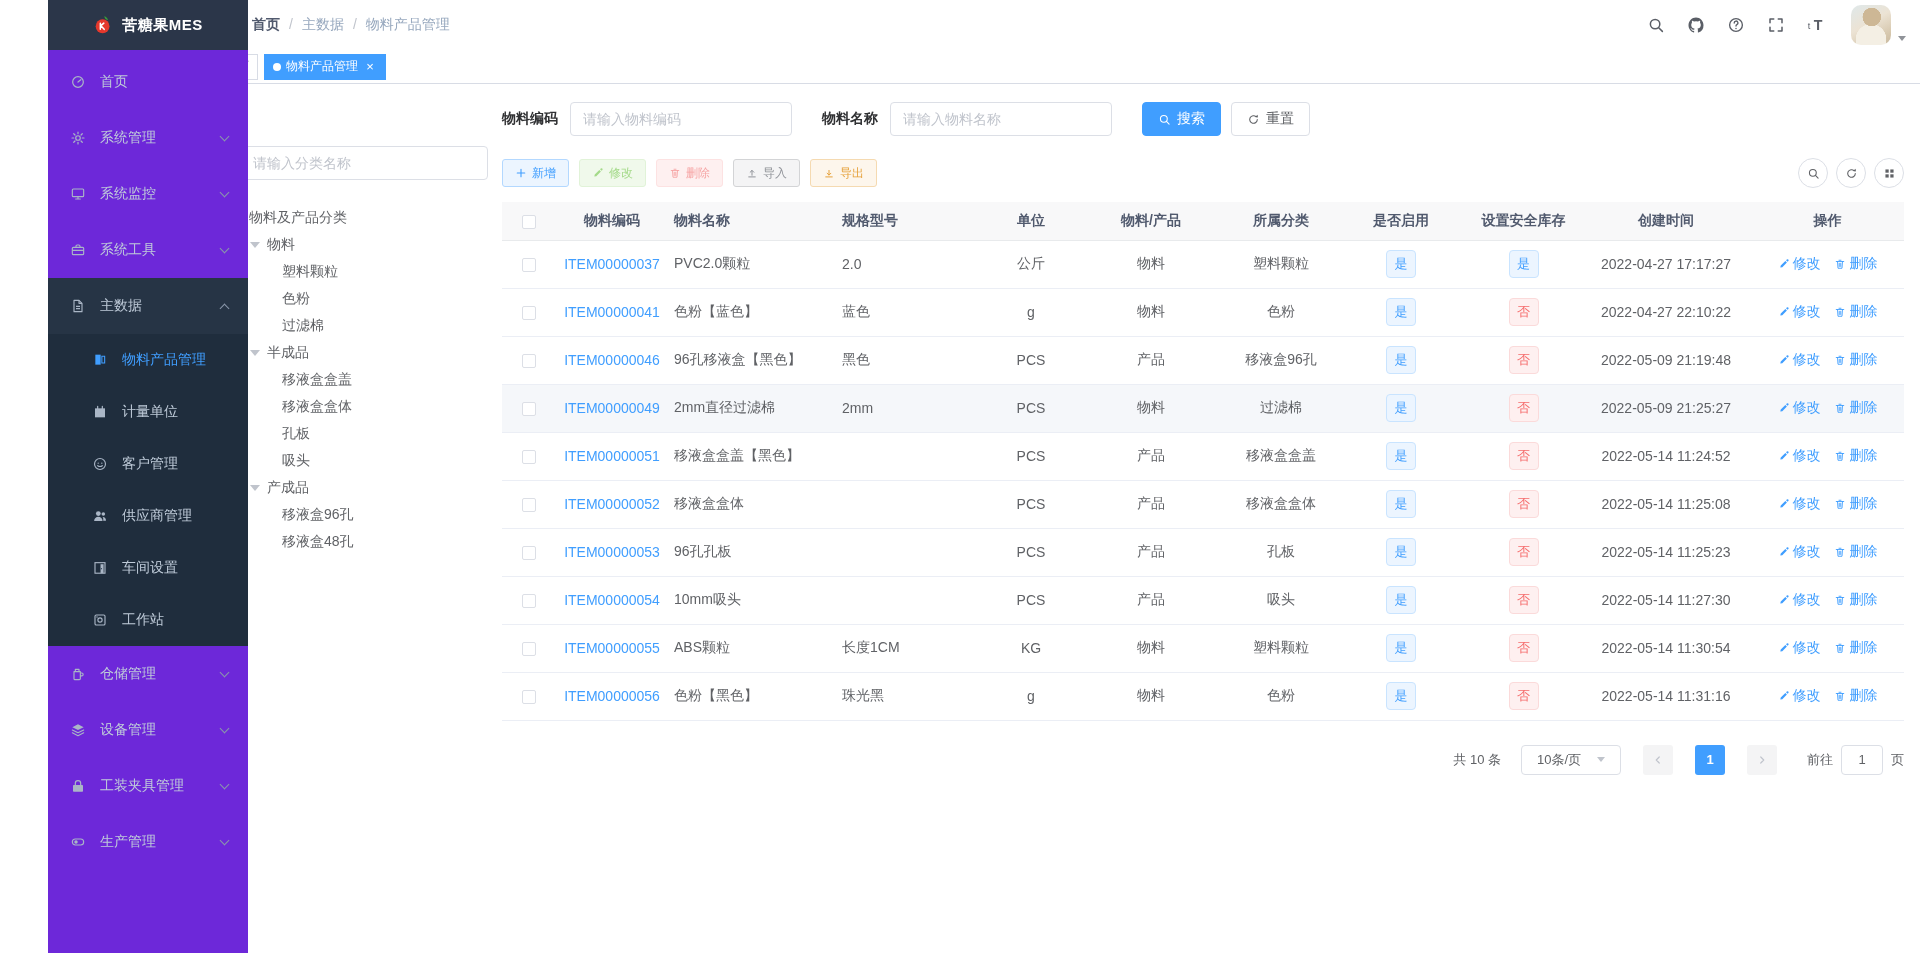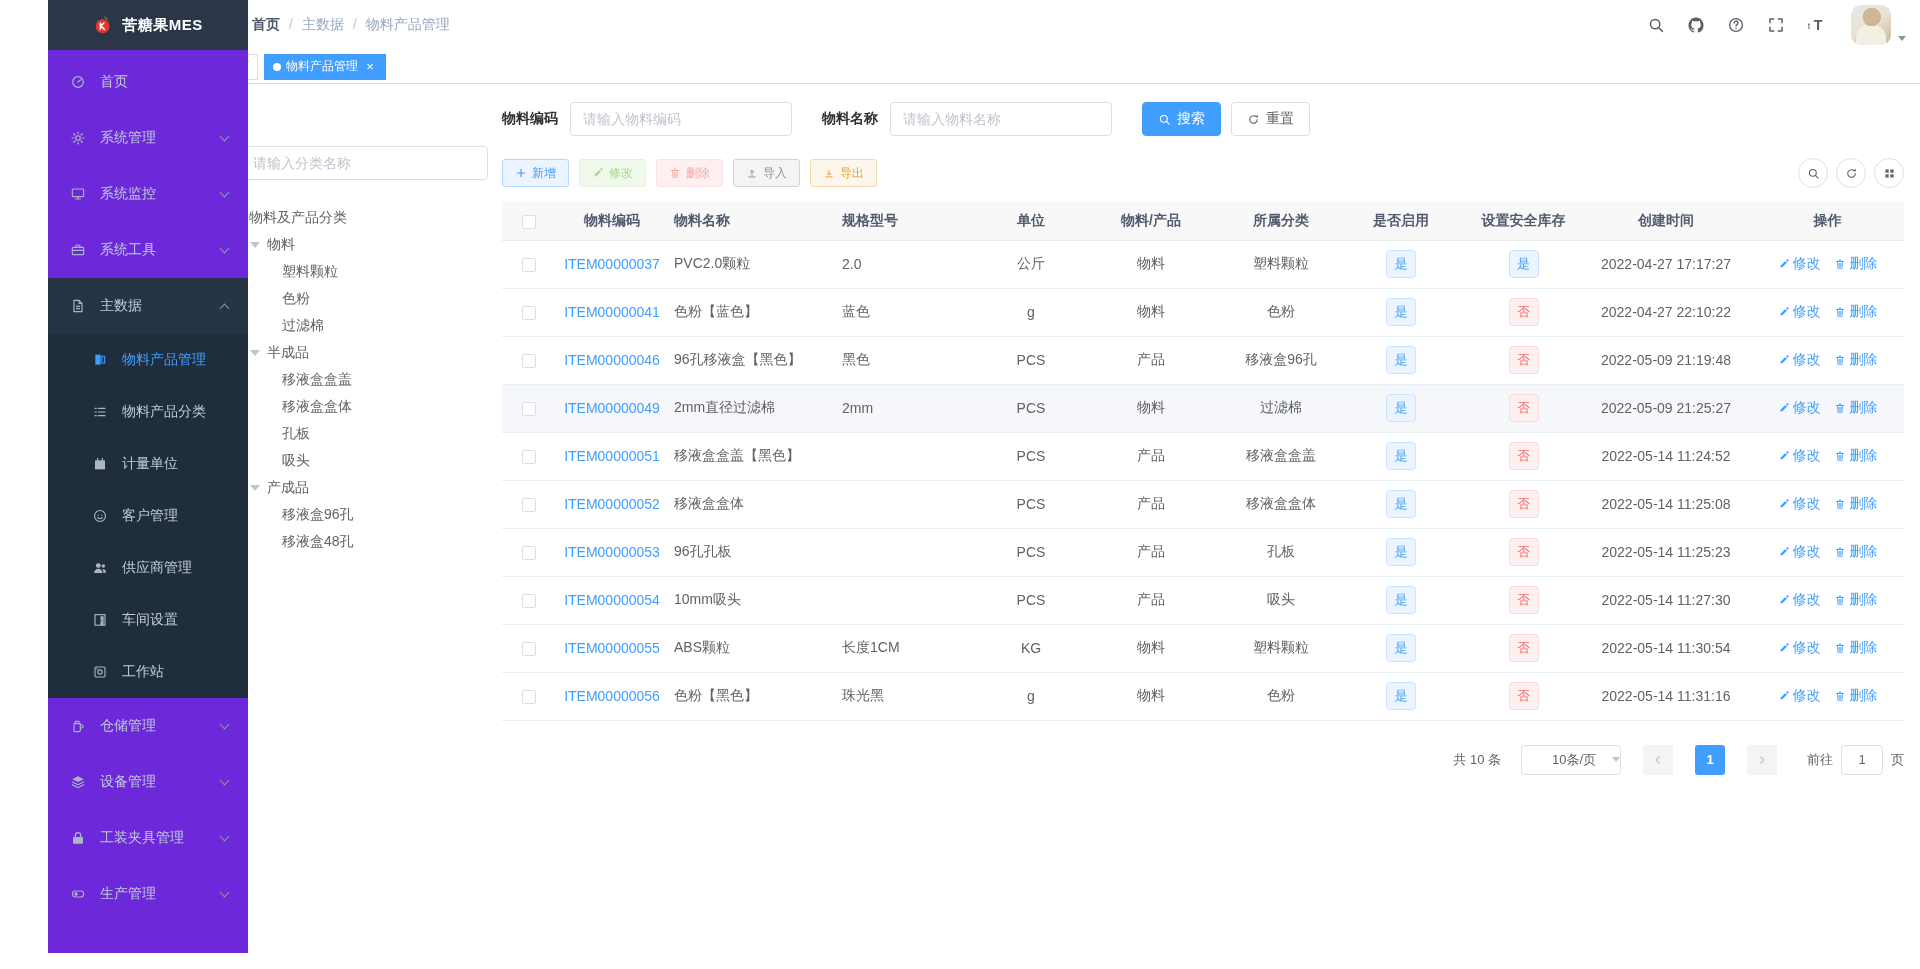--- a/index.html
+++ b/index.html
@@ -114,21 +114,21 @@
     font-size:13px; }
   .tag-yes { color:#409eff; background:#ecf5ff; border:1px solid #c9e4ff; }
   .tag.tag-no { color:#f56c6c; background:#fef0f0; border:1px solid #fbdada; }
   .op { color:#409eff; display:inline-flex; align-items:center; gap:3px; margin:0 5px; cursor:pointer; }
 
   
   .pager { margin-top:24px; display:flex; align-items:center; justify-content:flex-end; gap:16px;
     font-size:13px; color:#606266; }
   .ptotal { margin-right:4px; }
   .psel { width:100px; height:30px; border:1px solid #dcdfe6; border-radius:4px; display:flex; align-items:center;
-    justify-content:flex-end; gap:16px; cursor:pointer; background:#fff; }
+    justify-content:center; gap:16px; cursor:pointer; background:#fff; }
   .psel .caret-sm { margin:0; border-top-color:#c0c4cc; }
   .pbtn { width:30px; height:30px; background:#f4f4f5; border-radius:3px; color:#c0c4cc;
     display:flex; align-items:center; justify-content:center; cursor:pointer; margin-left:6px; }
   .pcur { width:30px; height:30px; background:#409eff; color:#fff; border-radius:3px; font-weight:700;
     display:flex; align-items:center; justify-content:center; cursor:pointer; margin-left:6px; }
   .goto-wrap { display:flex; align-items:center; gap:8px; margin-left:14px;justify-content:center; }
   .goto { width:42px; height:30px; border:1px solid #dcdfe6; border-radius:4px; text-align:center; outline:none;
     font-size:13px; color:#606266; font-family:inherit; }
 </style>
 </head>
@@ -360,27 +360,20 @@
       </div>
 
       <div class="mi child active">
         <svg class="ic">
           <use href="#i-grid-icon"></use>
         </svg>
         <span class="lbl">物料产品管理</span>
 
       </div>
 
-      <div class="mi child">
-        <svg class="ic">
-          <use href="#i-list-icon"></use>
-        </svg>
-        <span class="lbl">物料产品分类</span>
-
-      </div>
 
       <div class="mi child">
         <svg class="ic">
           <use href="#i-box-icon"></use>
         </svg>
         <span class="lbl">计量单位</span>
 
       </div>
 
       <div class="mi child">

